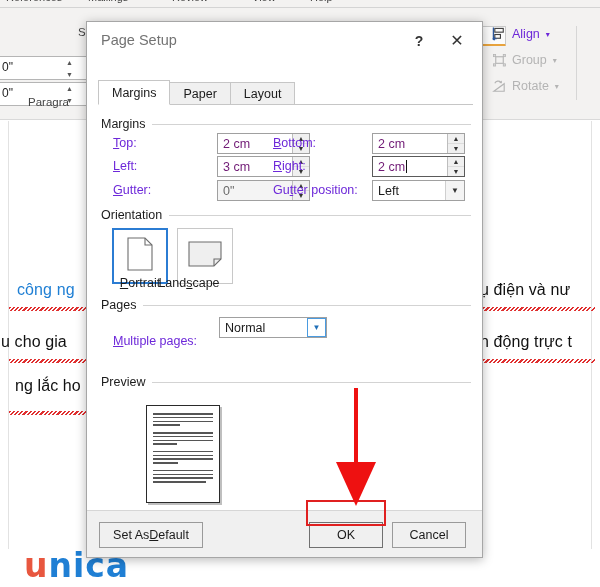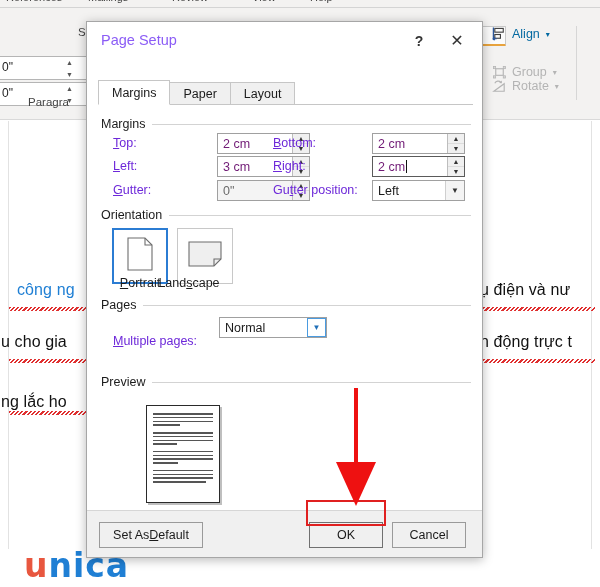--- a/index.html
+++ b/index.html
@@ -60,21 +60,21 @@
   }
   #arrange-label{
     position:absolute; left:455px; top:57px; font-size:11.5px; color:#444;
   }
 
   
   .arrange-item{
     position:absolute; left:492px; height:24px; display:flex;
     align-items:center; gap:5px; font-size:12.5px; white-space:nowrap;
   }
-  .arrange-item.on  { color:#0369a1; }
+  .arrange-item.on  { color:#6d28d9; }
   .arrange-item.off { color:#b4b4b4; }
   .arr-ico{ width:15px; height:15px; position:relative; flex:0 0 15px; }
   .caret{ font-size:8px; margin-left:1px; }
   #ribbon-divider{
     position:absolute; left:576px; top:18px; width:1px; height:74px;
     background:#d6d6d6;
   }
 
   
   #doc-area{
@@ -109,21 +109,21 @@
   
   #page-setup-dialog{
     position:absolute; left:86px; top:21px; width:397px; height:537px;
     background:#ffffff; border:1px solid #a6a6a6;
     box-shadow:0 2px 10px rgba(0,0,0,.28);
   }
   #dlg-titlebar{
     position:relative; height:38px; background:#ffffff;
   }
   #dlg-title{
-    position:absolute; left:14px; top:10px; font-size:14.5px; color:#8b5cf6;
+    position:absolute; left:14px; top:10px; font-size:14.5px; color:#737373;
   }
   #dlg-help{
     position:absolute; right:52px; top:8px; width:22px; height:22px;
     font-size:14px; color:#333; text-align:center; line-height:22px;
     cursor:default; font-weight:600;
   }
   #dlg-close{
     position:absolute; right:12px; top:8px; width:26px; height:22px;
     font-size:16px; color:#333; text-align:center; line-height:21px;
     cursor:default;
@@ -298,21 +298,21 @@
           <rect x="3" y="1.5" width="9" height="4" fill="none" stroke="#3f3f3f" stroke-width="1.2"></rect>
           <rect x="3" y="8" width="6" height="4" fill="none" stroke="#3f3f3f" stroke-width="1.2"></rect>
           <line x1="1.5" y1="0.5" x2="1.5" y2="14" stroke="#2b579a" stroke-width="1.4"></line>
           <path d="M1 12.5 h4 M3.2 11 l-2 1.5 2 1.5" fill="none" stroke="#2b579a" stroke-width="1.1"></path>
         </svg>
       </span>
       <span>Align</span>
       <span class="caret">▾</span>
     </div>
 
-    <div class="arrange-item off" style="top:52px;">
+    <div class="arrange-item off" style="top:40px;">
       <span class="arr-ico">
         <svg viewBox="0 0 16 16" width="15" height="15">
           <rect x="4" y="4" width="8" height="7" fill="none" stroke="#b4b4b4" stroke-width="1.2"></rect>
           <rect x="1.5" y="1.5" width="2.4" height="2.4" fill="#d8d8d8" stroke="#b4b4b4" stroke-width=".8"></rect>
           <rect x="12" y="1.5" width="2.4" height="2.4" fill="#d8d8d8" stroke="#b4b4b4" stroke-width=".8"></rect>
           <rect x="1.5" y="11.5" width="2.4" height="2.4" fill="#d8d8d8" stroke="#b4b4b4" stroke-width=".8"></rect>
           <rect x="12" y="11.5" width="2.4" height="2.4" fill="#d8d8d8" stroke="#b4b4b4" stroke-width=".8"></rect>
         </svg>
       </span>
       <span>Group</span>
@@ -340,21 +340,21 @@
       <span class="doc-line link" style="left:8px; top:160px;">công ng</span>
       <span class="squig" style="left:0px; top:186px; width:80px;">
           <i></i>
         </span>
 
       <span class="doc-line" style="left:-8px; top:212px;">u cho gia</span>
       <span class="squig" style="left:0px; top:238px; width:80px;">
           <i></i>
         </span>
 
-      <span class="doc-line" style="left:-8px; top:272px;">ng lắc ho</span>
+      <span class="doc-line" style="left:-8px; top:256px;padding-left:14px;">ng lắc ho</span>
       <span class="squig" style="left:0px; top:290px; width:80px;">
           <i></i>
         </span>
 
       <span class="doc-line" style="left:462px; top:160px;">hụ điện và nư</span>
       <span class="squig" style="left:462px; top:186px; width:124px;">
           <i></i>
         </span>
 
       <span class="doc-line" style="left:462px; top:212px;">ền động trực t</span>

